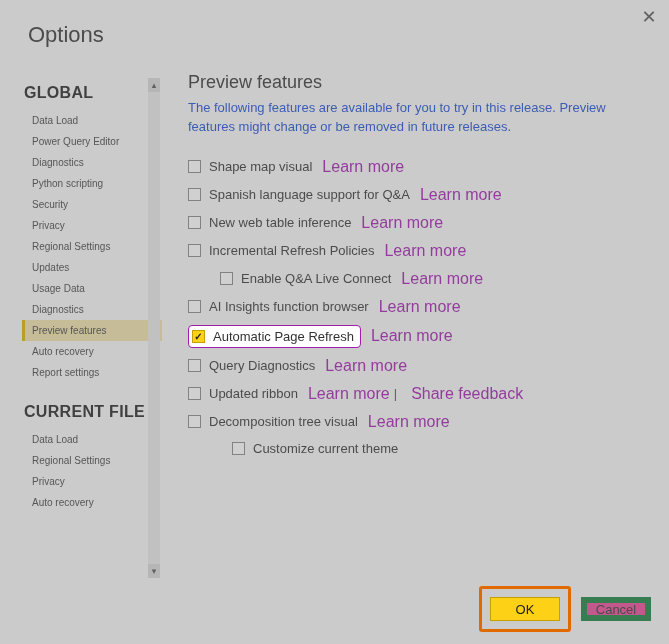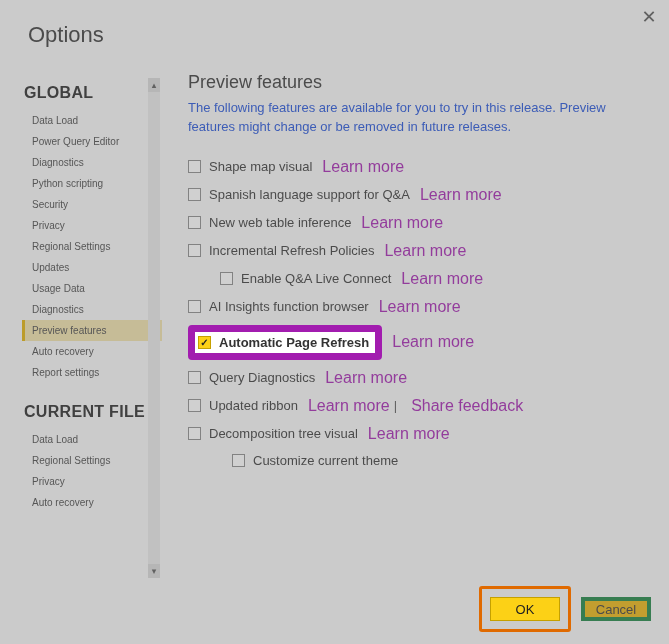--- a/index.html
+++ b/index.html
@@ -100,37 +100,36 @@
   .checkbox.checked::after {
     content: "✓"; font-size: 10px; font-weight: bold; color: #222;
   }
   .feature-label { color: #333; text-align: center; }
   .learn-more {
     color: #a21caf; margin-left: 10px; cursor: pointer;
     font-size: 16px;
   }
   .sep { color: #555; margin: 0 4px; }
   .highlighted {
-    border: 7px solid #a21caf;
+    border: 1px solid #a21caf;
     border-radius: 4px;
     padding: 3px 6px 3px 3px;
     position: relative;
     z-index: 60;
     background: #fff;
     display: inline-flex;
     margin: -1px 0;
-    font-weight: bold;
   }
   .footer {
     position: absolute; right: 18px; bottom: 12px;
     display: flex; gap: 10px; align-items: center;
   }
   .btn {
     min-width: 70px; height: 24px;
-    background: #eab308; border: 4px solid #15803d;
+    background: #ec4899; border: 6px solid #15803d;
     font-size: 13px; color: #333;
     cursor: pointer;
     display: inline-flex; align-items: center; justify-content: center;
   }
   .ok-wrap {
     border: 3px solid #e06a00;
     border-radius: 3px;
     padding: 8px;
     position: relative;
     z-index: 60;

